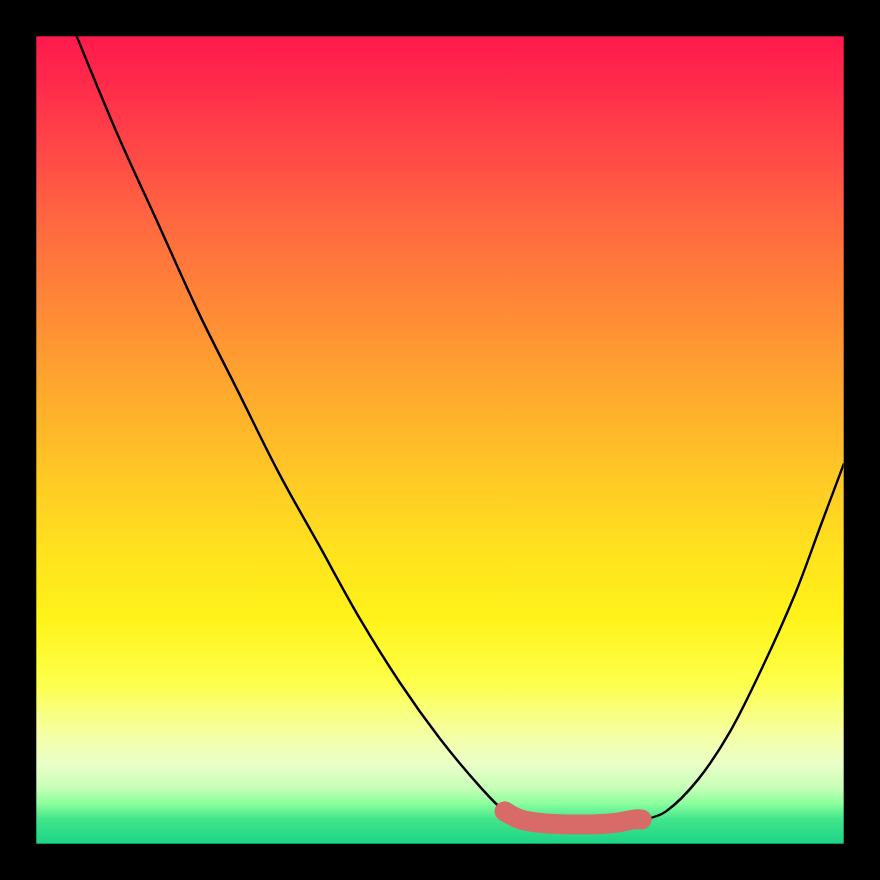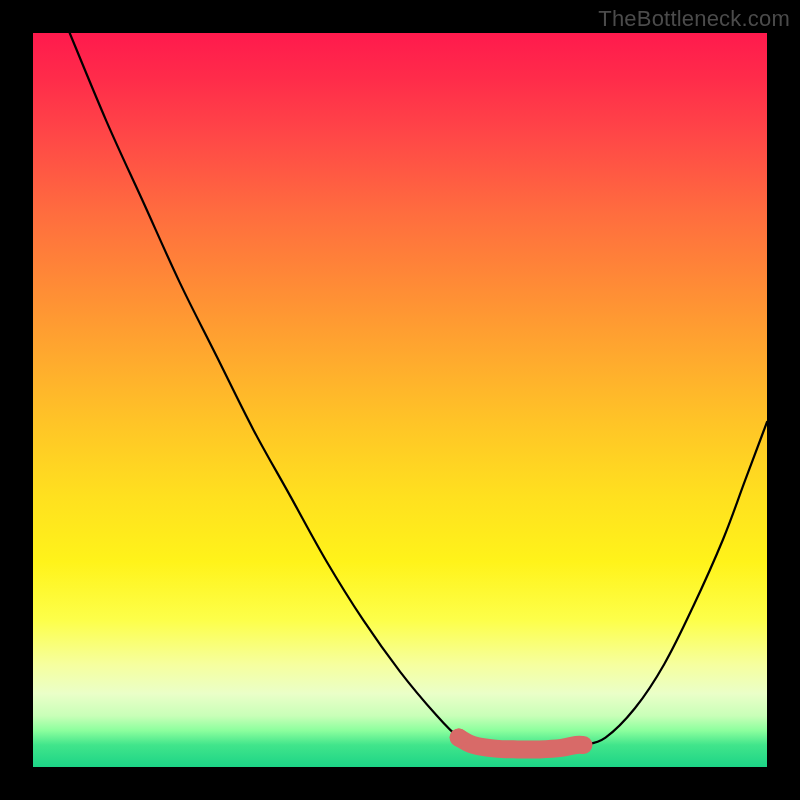--- a/index.html
+++ b/index.html
@@ -75,21 +75,20 @@
     stroke-linejoin: round;
   }
   .dot {
     fill: #d86a68;
   }
 </style>
 </head>
 <body>
 
 <div class="frame">
-  <div class="watermark">TheBottleneck.com</div>
 
   <div class="plot">
     <svg class="curves" viewBox="0 0 734 734" preserveAspectRatio="none">
       <path id="left-curve" class="thin" d="M 36.7 0.0 C 43.3 15.9, 60.2 57.7, 73.4 88.1 C 86.6 118.5, 96.9 139.8, 110.1 168.8 C 123.3 197.9, 133.6 221.8, 146.8 249.6 C 160.0 277.3, 170.3 296.5, 183.5 323.0 C 196.7 349.4, 207.0 371.3, 220.2 396.4 C 233.4 421.5, 243.7 438.6, 256.9 462.4 C 270.1 486.2, 280.4 506.0, 293.6 528.5 C 306.8 550.9, 317.1 567.4, 330.3 587.2 C 343.5 607.0, 353.8 621.4, 367.0 638.6 C 380.2 655.8, 393.1 670.7, 403.7 682.6 C 414.3 694.5, 419.1 699.4, 425.7 704.6 C 432.3 709.9, 437.8 710.7, 440.4 712.0"></path>
       <path id="right-curve" class="thin" d="M 550.5 712.0 C 554.5 710.7, 563.3 711.2, 572.5 704.6 C 581.8 698.0, 591.3 688.5, 601.9 675.3 C 612.4 662.1, 620.7 649.7, 631.2 631.2 C 641.8 612.7, 650.0 595.0, 660.6 572.5 C 671.2 550.1, 680.7 528.9, 690.0 506.5 C 699.2 484.0, 704.1 468.9, 712.0 447.7 C 719.9 426.6, 730.0 399.6, 734.0 389.0"></path>
       <path id="opt-range" class="fat" d="M 425.7 704.6 C 428.4 706.0, 433.8 710.0, 440.4 712.0 C 447.0 714.0, 454.5 714.9, 462.4 715.6 C 470.3 716.4, 476.5 716.3, 484.4 716.4 C 492.4 716.5, 498.5 716.6, 506.5 716.4 C 514.4 716.1, 521.9 715.7, 528.5 714.9 C 535.1 714.1, 539.2 712.5, 543.2 712.0 C 547.1 711.5, 549.2 712.0, 550.5 712.0"></path>
       <circle id="opt-dot" class="dot" r="9" cx="425.7" cy="704.6"></circle>
     </svg>
   </div>
 </div>

